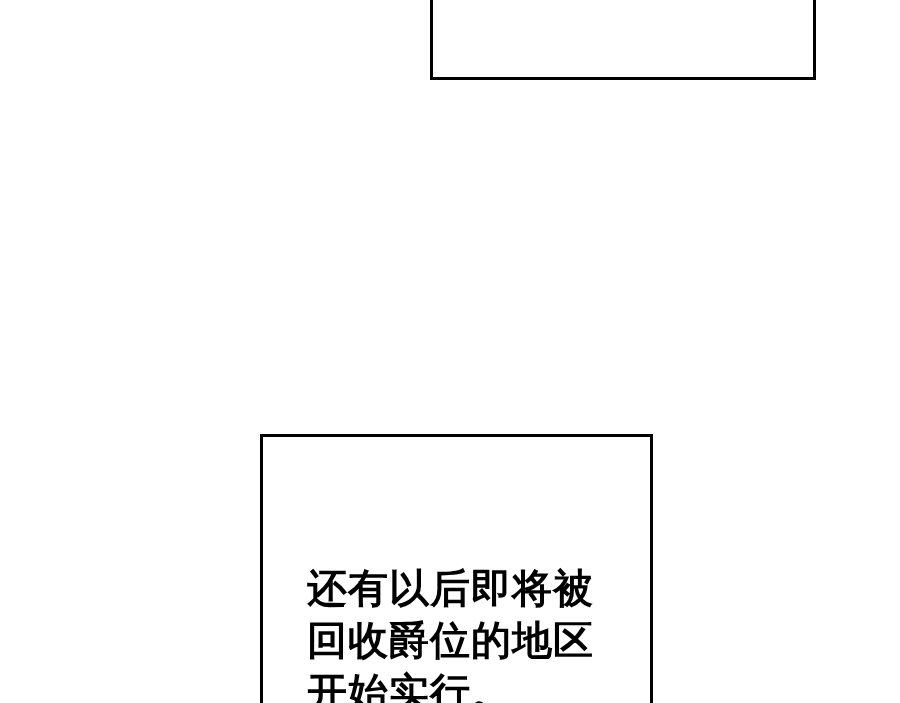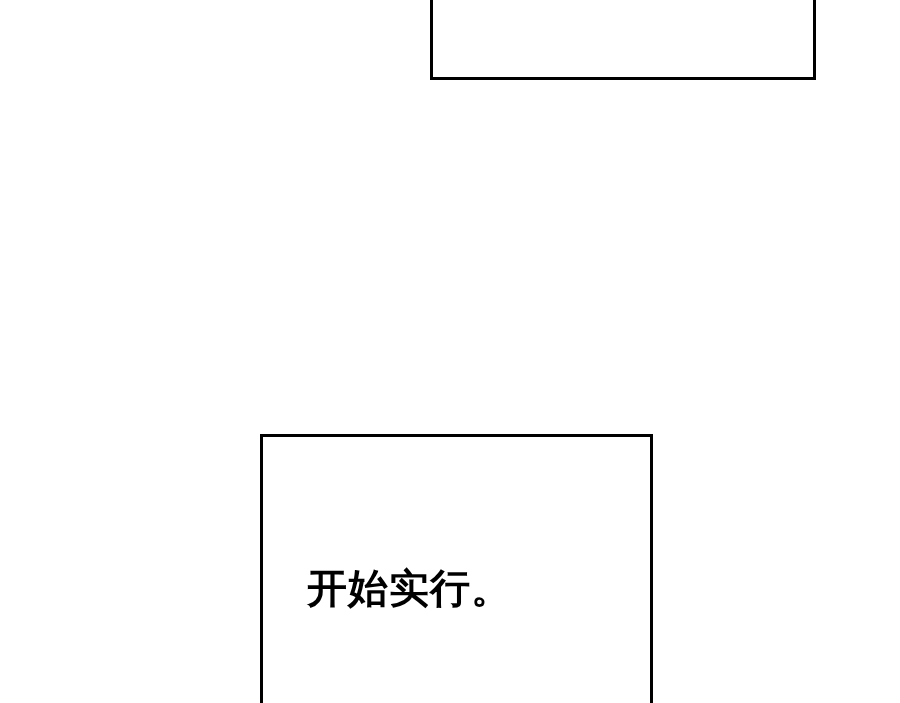--- a/index.html
+++ b/index.html
@@ -49,14 +49,16 @@
     }
   </style>
 </head>
 <body>
 
 <div id="panel-top" class="panel"></div>
 
 <div id="panel-bottom" class="panel"></div>
 
 <div class="caption">
+  <span class="caption-line">还有以后即将被</span>
+  <span class="caption-line">回收爵位的地区</span>
   <span class="caption-line">开始实行。</span>
 </div>
 
 </body></html>

